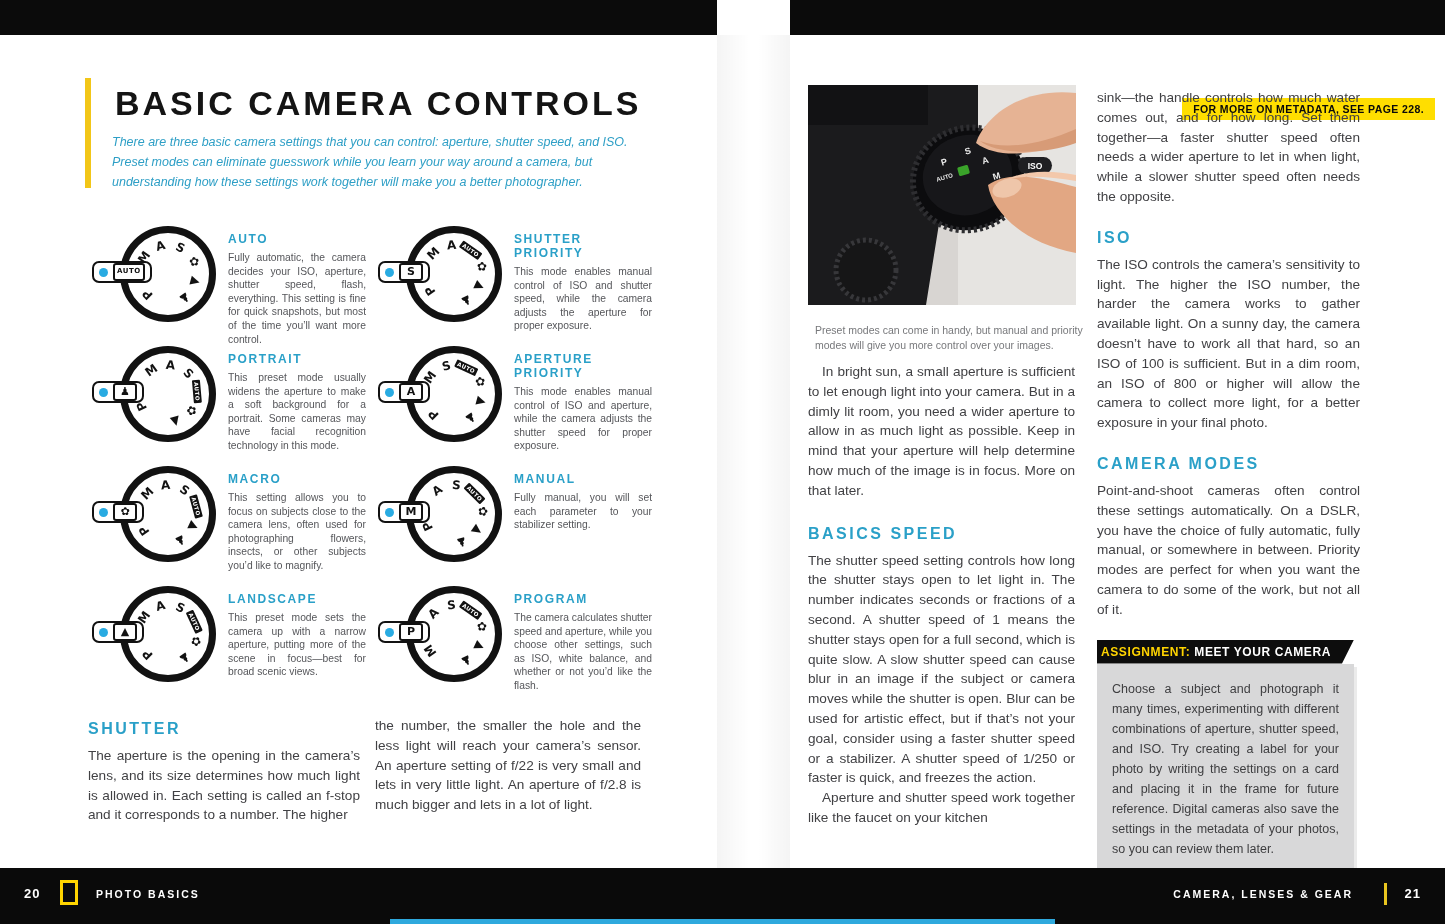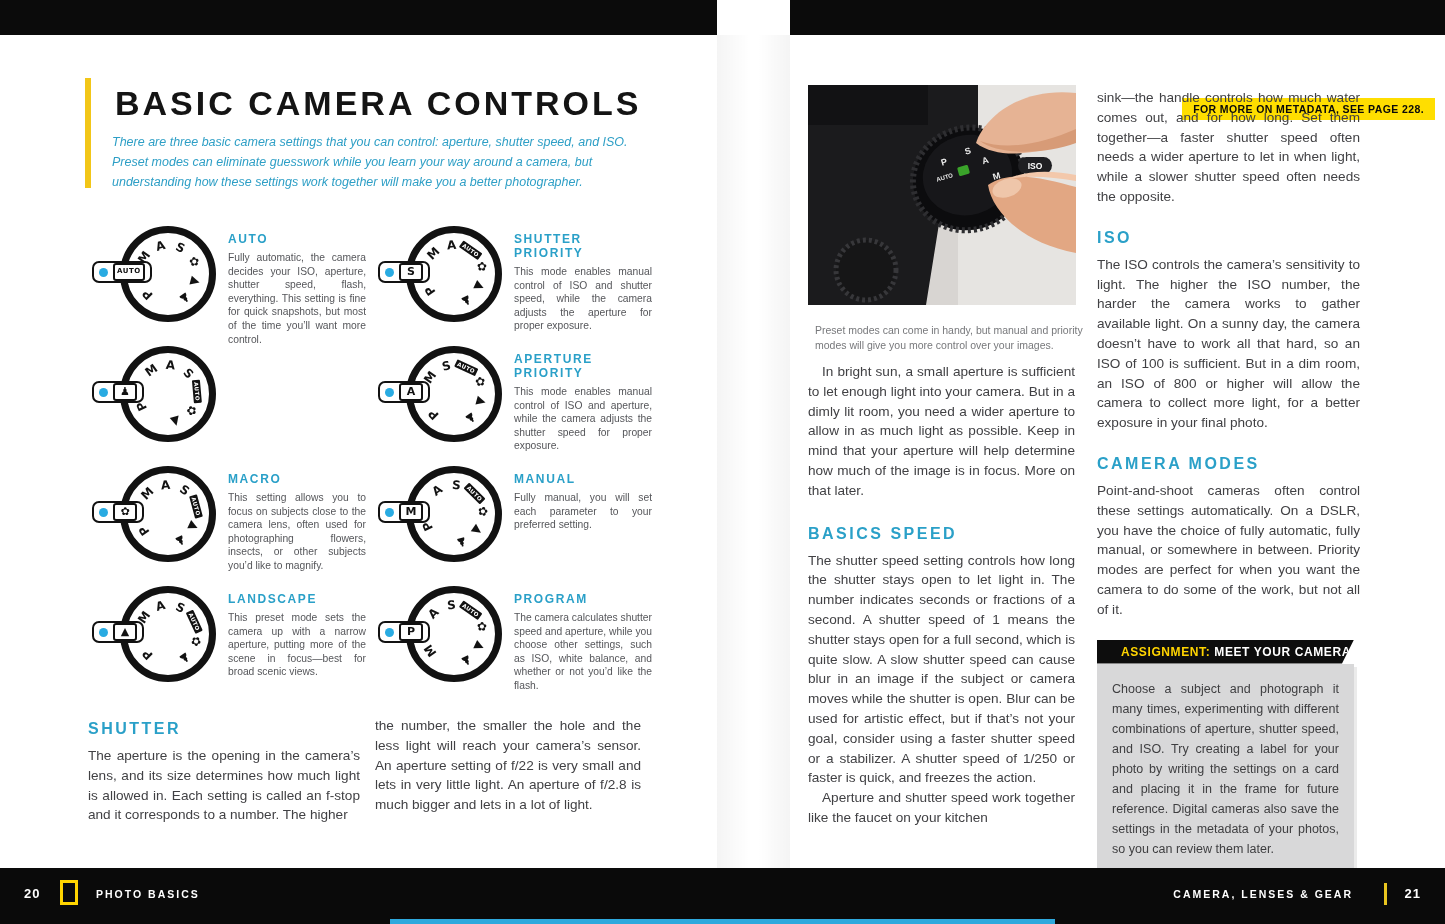--- a/index.html
+++ b/index.html
@@ -55,21 +55,21 @@
 
   
   .rcol1{left:808px;top:362px;width:267px;}
   .rcol2{left:1097px;top:88px;width:263px;}
   .rcol1 .sec-heading{margin:24px 0 8px 0;}
   .rcol2 .sec-heading{margin:22px 0 8px 0;}
   .rcol1 p,.rcol2 p{margin:0;}
 
   
   .assignment{margin-top:20px;width:257px;}
-  .assign-header{background:#0d0d0d;height:24px;line-height:24px;padding:0 24px;font-size:12px;font-weight:bold;
+  .assign-header{background:#0d0d0d;height:24px;line-height:24px;padding:0 4px;font-size:12px;font-weight:bold;
                  letter-spacing:.6px;clip-path:polygon(0 0,100% 0,calc(100% - 12px) 100%,0 100%);white-space:nowrap;}
   .assign-label{color:#ffd400;}
   .assign-title{color:#ffffff;margin-left:4px;}
   .assign-body{background:#d8d8d9;box-shadow:3px 3px 0 rgba(0,0,0,.08);padding:15px 15px 17px 15px;
                font-size:12.5px;line-height:20px;color:#3e3e40;text-align:justify;}
 
   
   .footer{left:0;top:868px;width:1445px;height:56px;background:#0a0a0a;color:#fff;}
   .foot-num{position:absolute;top:18px;font-size:13px;font-weight:bold;letter-spacing:1px;}
   .foot-num-left{left:24px;}
@@ -126,20 +126,24 @@
         </div>
     </div>
     <div class="mode-entry">
       <div class="dial-wrap">
         <div class="dial-circle"><span class="dial-ring"><span class="ring-letter" style="transform: translate(-50%, -50%) rotate(-115deg) translateY(-29px);">P</span><span class="ring-letter" style="transform: translate(-50%, -50%) rotate(-35deg) translateY(-29px);">M</span><span class="ring-letter" style="transform: translate(-50%, -50%) rotate(5deg) translateY(-29px);">A</span><span class="ring-letter" style="transform: translate(-50%, -50%) rotate(45deg) translateY(-29px);">S</span><span class="ring-letter ring-auto" style="transform: translate(-50%, -50%) rotate(85deg) translateY(-29px);">AUTO</span><span class="ring-letter" style="transform: translate(-50%, -50%) rotate(125deg) translateY(-29px);">✿</span><span class="ring-letter" style="transform: translate(-50%, -50%) rotate(165deg) translateY(-29px);">▲</span></span></div>
         <div class="dial-tab">
             <span class="dial-dot"></span>
             <span class="dial-sel">♟</span>
           </div>
       </div>
+      <div class="mode-text">
+          <h3>PORTRAIT</h3>
+          <p>This preset mode usually widens the aperture to make a soft background for a portrait. Some cameras may have facial recognition technology in this mode.</p>
+        </div>
     </div>
     <div class="mode-entry">
       <div class="dial-wrap">
         <div class="dial-circle"><span class="dial-ring"><span class="ring-letter" style="transform: translate(-50%, -50%) rotate(-135deg) translateY(-29px);">P</span><span class="ring-letter" style="transform: translate(-50%, -50%) rotate(-55deg) translateY(-29px);">M</span><span class="ring-letter" style="transform: translate(-50%, -50%) rotate(-15deg) translateY(-29px);">S</span><span class="ring-letter ring-auto" style="transform: translate(-50%, -50%) rotate(25deg) translateY(-29px);">AUTO</span><span class="ring-letter" style="transform: translate(-50%, -50%) rotate(65deg) translateY(-29px);">✿</span><span class="ring-letter" style="transform: translate(-50%, -50%) rotate(105deg) translateY(-29px);">▲</span><span class="ring-letter" style="transform: translate(-50%, -50%) rotate(145deg) translateY(-29px);">♟</span></span></div>
         <div class="dial-tab">
             <span class="dial-dot"></span>
             <span class="dial-sel">A</span>
           </div>
       </div>
       <div class="mode-text">
@@ -163,21 +167,21 @@
     <div class="mode-entry">
       <div class="dial-wrap">
         <div class="dial-circle"><span class="dial-ring"><span class="ring-letter" style="transform: translate(-50%, -50%) rotate(-115deg) translateY(-29px);">P</span><span class="ring-letter" style="transform: translate(-50%, -50%) rotate(-35deg) translateY(-29px);">A</span><span class="ring-letter" style="transform: translate(-50%, -50%) rotate(5deg) translateY(-29px);">S</span><span class="ring-letter ring-auto" style="transform: translate(-50%, -50%) rotate(45deg) translateY(-29px);">AUTO</span><span class="ring-letter" style="transform: translate(-50%, -50%) rotate(85deg) translateY(-29px);">✿</span><span class="ring-letter" style="transform: translate(-50%, -50%) rotate(125deg) translateY(-29px);">▲</span><span class="ring-letter" style="transform: translate(-50%, -50%) rotate(165deg) translateY(-29px);">♟</span></span></div>
         <div class="dial-tab">
             <span class="dial-dot"></span>
             <span class="dial-sel">M</span>
           </div>
       </div>
       <div class="mode-text">
           <h3>MANUAL</h3>
-          <p>Fully manual, you will set each parameter to your preferred setting.</p>
+          <p>Fully manual, you will set each parameter to your stabilizer setting.</p>
         </div>
     </div>
     <div class="mode-entry">
       <div class="dial-wrap">
         <div class="dial-circle"><span class="dial-ring"><span class="ring-letter" style="transform: translate(-50%, -50%) rotate(-135deg) translateY(-29px);">P</span><span class="ring-letter" style="transform: translate(-50%, -50%) rotate(-55deg) translateY(-29px);">M</span><span class="ring-letter" style="transform: translate(-50%, -50%) rotate(-15deg) translateY(-29px);">A</span><span class="ring-letter" style="transform: translate(-50%, -50%) rotate(25deg) translateY(-29px);">S</span><span class="ring-letter ring-auto" style="transform: translate(-50%, -50%) rotate(65deg) translateY(-29px);">AUTO</span><span class="ring-letter" style="transform: translate(-50%, -50%) rotate(105deg) translateY(-29px);">✿</span><span class="ring-letter" style="transform: translate(-50%, -50%) rotate(145deg) translateY(-29px);">♟</span></span></div>
         <div class="dial-tab">
             <span class="dial-dot"></span>
             <span class="dial-sel">▲</span>
           </div>
       </div>

